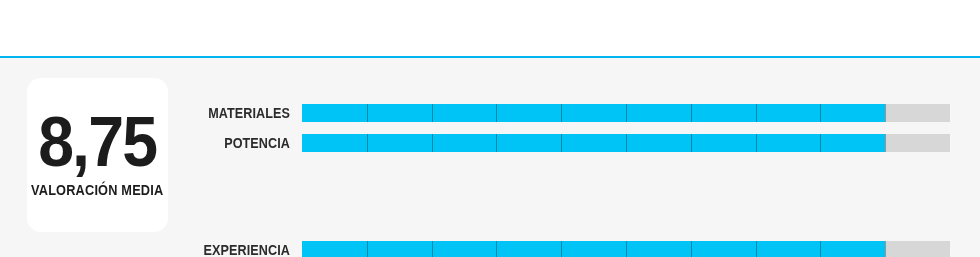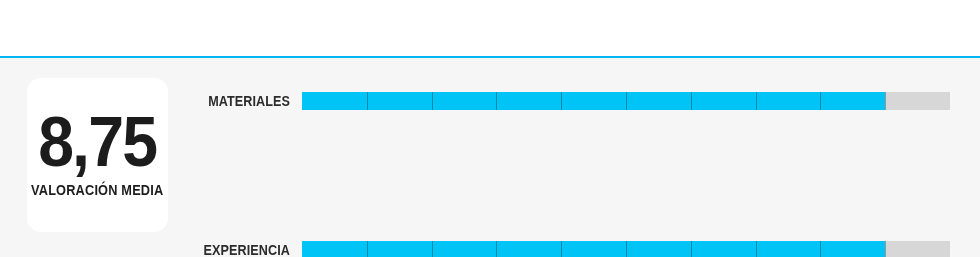--- a/index.html
+++ b/index.html
@@ -93,21 +93,21 @@
     height: 199px;
   }
   .bar-row {
     position: absolute;
     left: 0;
     width: 980px;
     height: 30px;
     display: flex;
     align-items: center;
   }
-  .bar-row-0 { top: 28px; }
+  .bar-row-0 { top: 40px; }
   .bar-row-1 { top: 70px; }
   .bar-row-2 { top: 104px; }
   .bar-row-3 { top: 138px; margin-top: 39px; }
 
   .bar-label {
     position: absolute;
     left: 150px;
     width: 140px;
     text-align: right;
     font-family: "Liberation Sans Narrow", "Liberation Sans", sans-serif;
@@ -170,20 +170,37 @@
   <div class="panel">
 
     <div class="score-card">
       <div class="score-value">8,75</div>
       <div class="score-caption">VALORACIÓN MEDIA</div>
     </div>
 
     <div class="bars" id="bars-container">
         <div class="bar-row bar-row-0">
           <div class="bar-label">MATERIALES</div>
+          <div class="bar-track">
+            <div class="bar-fill" style="width: 90%;"></div>
+            <div class="bar-ticks">
+              <div class="tick" style="left: 10%;"></div>
+              <div class="tick" style="left: 20%;"></div>
+              <div class="tick" style="left: 30%;"></div>
+              <div class="tick" style="left: 40%;"></div>
+              <div class="tick" style="left: 50%;"></div>
+              <div class="tick" style="left: 60%;"></div>
+              <div class="tick" style="left: 70%;"></div>
+              <div class="tick" style="left: 80%;"></div>
+              <div class="tick" style="left: 90%;"></div>
+            </div>
+          </div>
+        </div>
+        <div class="bar-row bar-row-1">
+          <div class="bar-label">POTENCIA</div>
           <div class="bar-track">
             <div class="bar-fill" style="width: 90%;"></div>
             <div class="bar-ticks">
               <div class="tick" style="left: 10%;"></div>
               <div class="tick" style="left: 20%;"></div>
               <div class="tick" style="left: 30%;"></div>
               <div class="tick" style="left: 40%;"></div>
               <div class="tick" style="left: 50%;"></div>
               <div class="tick" style="left: 60%;"></div>
               <div class="tick" style="left: 70%;"></div>

